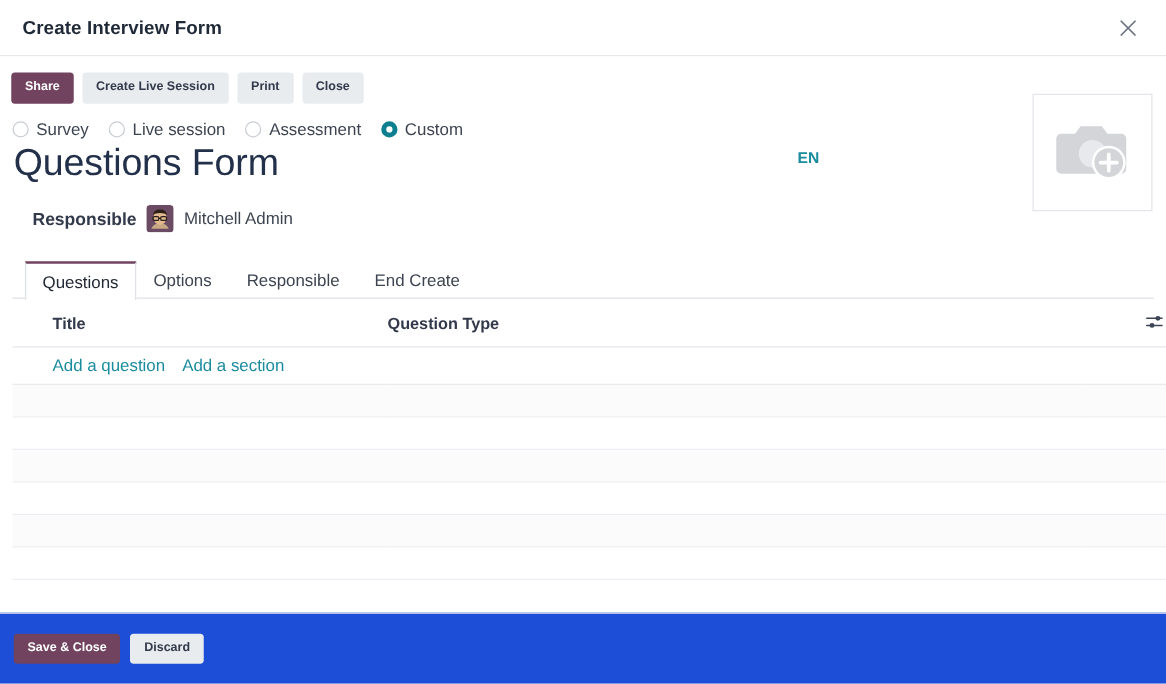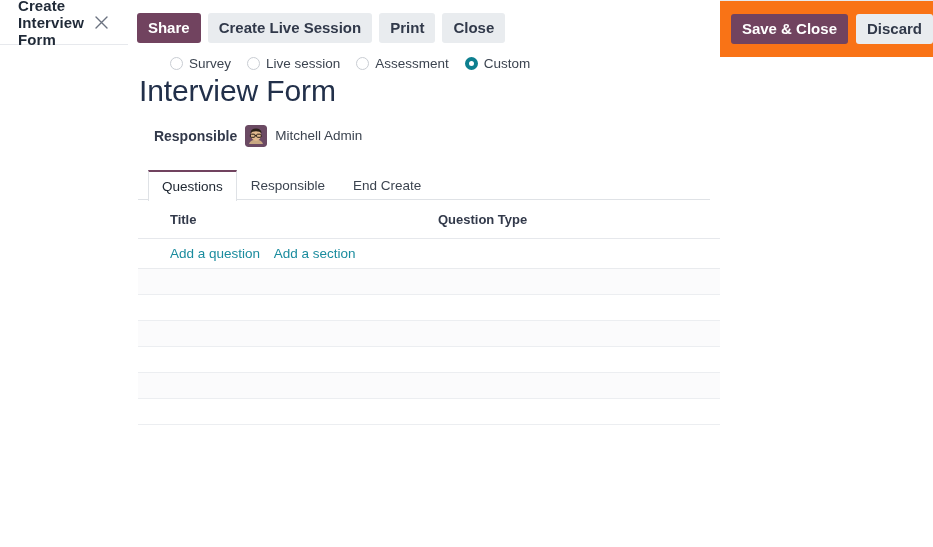--- a/index.html
+++ b/index.html
@@ -14,21 +14,21 @@
     font-family: "Liberation Sans", sans-serif;
     font-size: 13px;
     color: #374151;
     background: #ffffff;
   }
 
   .dialog {
     width: 933px;
     height: 547px;
     display: flex;
-    flex-direction: row;
+    flex-direction: column;
     background: #ffffff;
     position: relative;
   }
 
   
   .dialog-header {
     height: 45px;
     flex: 0 0 45px;
     display: flex;
     align-items: center;
@@ -65,21 +65,21 @@
   
   .statusbar {
     display: flex;
     align-items: center;
     gap: 7px;
     padding: 13px 0 0 9px;
   }
 
   .btn {
     font-family: "Liberation Sans", sans-serif;
-    font-size: 15px;
+    font-size: 10px;
     font-weight: bold;
     border: none;
     border-radius: 3px;
     padding: 6px 11px 7px 11px;
     cursor: pointer;
     line-height: 1.15;
     white-space: nowrap;
   }
   .btn-primary {
     background: #71435f;
@@ -89,21 +89,20 @@
     background: #e9ecef;
     color: #31394a;
   }
 
   
   .radio-row {
     display: flex;
     align-items: center;
     gap: 0;
     padding: 13px 0 0 10px;
-    margin-left: 32px;
   }
 
   .radio-item {
     display: flex;
     align-items: center;
     gap: 6px;
     margin-right: 16px;
     cursor: pointer;
   }
 
@@ -277,21 +276,21 @@
 
   
   .dialog-footer {
     flex: 0 0 57px;
     height: 57px;
     border-top: 1px solid #e7e9ed;
     display: flex;
     align-items: center;
     gap: 8px;
     padding-left: 11px;
-    background: #f97316;
+    background: #1d4ed8;
   }
 </style>
 </head>
 <body>
 
 <div class="dialog">
 
   <div class="dialog-header">
     <div class="dialog-title">Create Interview Form</div>
     <div class="close-x">
@@ -331,21 +330,21 @@
 
       <label class="radio-item">
         <span class="radio-dot checked"></span>
         <span class="radio-label">Custom</span>
       </label>
 
     </div>
 
     <div class="sheet">
 
-      <div class="form-title">Interview Form</div>
+      <div class="form-title">Questions Form</div>
 
       <div class="lang-badge">EN</div>
 
       <div class="image-placeholder">
         <span>
           <svg width="62" height="52" viewBox="0 0 62 52" fill="none">
             <path d="M6 13 h11 l4.5-6 h17 l4.5 6 h11 a4 4 0 0 1 4 4 v24 a4 4 0 0 1 -4 4 h-48 a4 4 0 0 1 -4 -4 v-24 a4 4 0 0 1 4 -4 z" fill="#d3d5d8"></path>
             <circle cx="31" cy="29" r="11" fill="#e8e9ec"></circle>
             <circle cx="44" cy="36" r="13.5" fill="#ffffff"></circle>
             <circle cx="44" cy="36" r="11.5" fill="#d3d5d8"></circle>
@@ -366,20 +365,21 @@
             <rect x="11.6" y="9.2" width="4.6" height="3.1" rx="1" fill="none" stroke="#2b2118" stroke-width="1"></rect>
             <path d="M10 10.6 h1.6" stroke="#2b2118" stroke-width="1"></path>
           </svg>
         </span>
         <span class="responsible-name">Mitchell Admin</span>
       </div>
 
       <div class="notebook">
         <div class="tabs">
           <div class="tab active">Questions</div>
+          <div class="tab">Options</div>
           <div class="tab">Responsible</div>
           <div class="tab">End Create</div>
         </div>
 
         <table class="list-table">
           <thead>
             <tr>
               <th class="th-title">Title</th>
               <th class="th-qtype">Question Type</th>
               <th class="th-opts">

